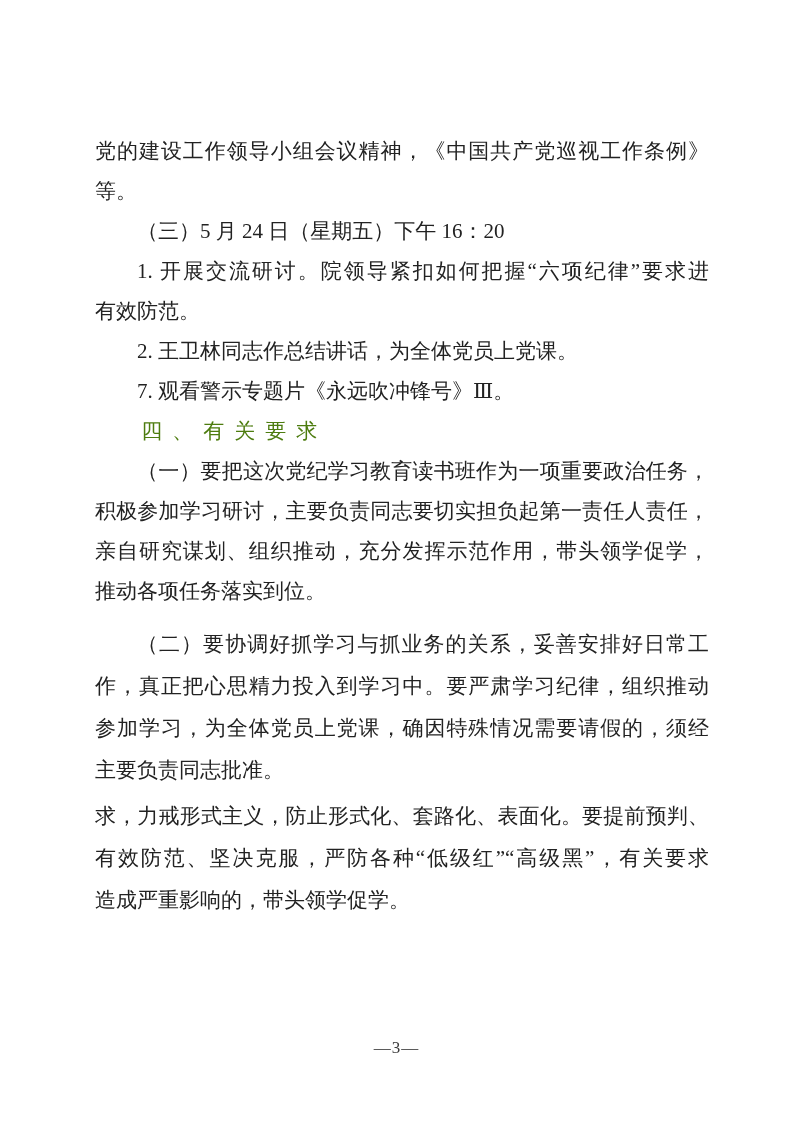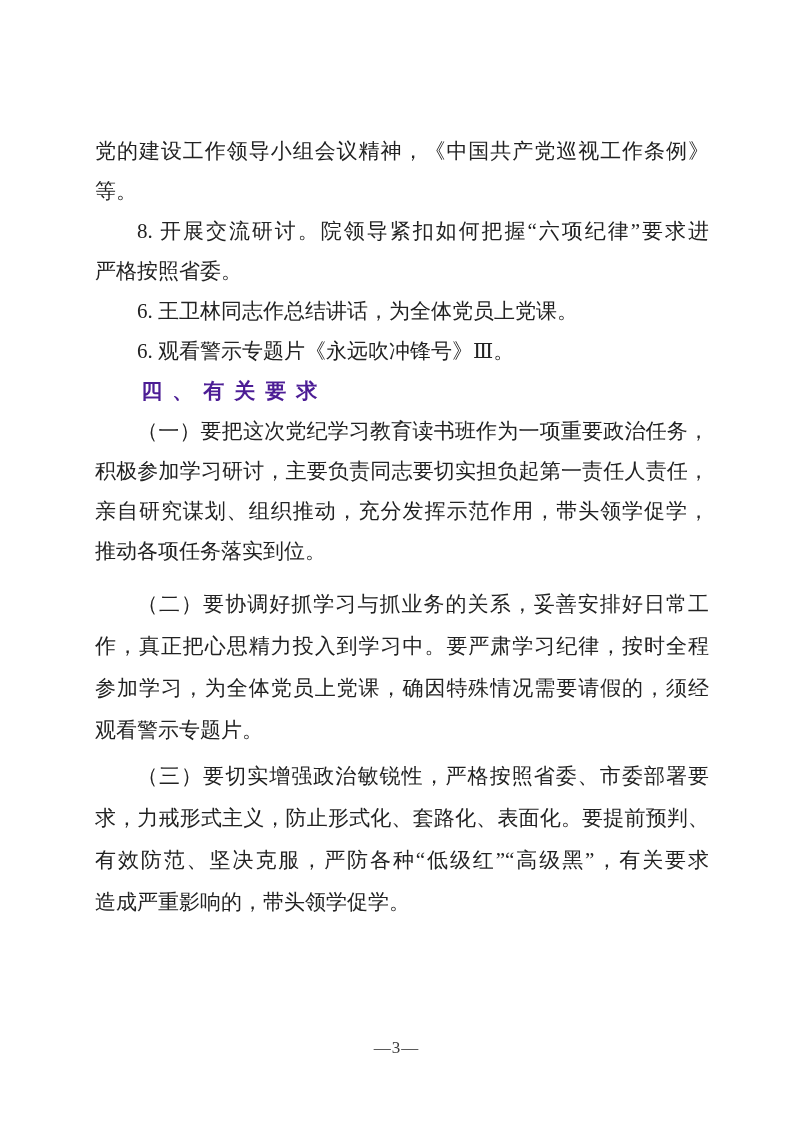--- a/index.html
+++ b/index.html
@@ -31,24 +31,24 @@
   }
   .indent {
     text-indent: 2em;
   }
   .fill {
     text-align: justify;
     text-align-last: justify;
   }
   .heading {
     font-family: "Liberation Sans", "DejaVu Sans", sans-serif;
-    font-weight: 700;
+    font-weight: 400;
     letter-spacing: 10px;
     text-indent: 2.2em;
-    color: #4c1d95;
+    color: #4d7c0f;
   }
   .para-b {
     margin-top: 12px;
   }
   .para-c {
     margin-top: 4px;
   }
   .para-b .line,
   .para-c .line {
     height: 42px;
@@ -67,36 +67,36 @@
     letter-spacing: 1px;
   }
 </style>
 </head>
 <body>
 
 <div class="page">
   <div class="content">
     <div class="line fill">党的建设工作领导小组会议精神，《中国共产党巡视工作条例》</div>
     <div class="line">等。</div>
-    <div class="line indent fill">8. 开展交流研讨。院领导紧扣如何把握“六项纪律”要求进</div>
-    <div class="line">严格按照省委。</div>
-    <div class="line indent">6. 王卫林同志作总结讲话，为全体党员上党课。</div>
-    <div class="line indent">6. 观看警示专题片《永远吹冲锋号》Ⅲ。</div>
+    <div class="line indent">（三）5 月 24 日（星期五）下午 16：20</div>
+    <div class="line indent fill">1. 开展交流研讨。院领导紧扣如何把握“六项纪律”要求进</div>
+    <div class="line">有效防范。</div>
+    <div class="line indent">2. 王卫林同志作总结讲话，为全体党员上党课。</div>
+    <div class="line indent">7. 观看警示专题片《永远吹冲锋号》Ⅲ。</div>
     <div class="line heading">四、有关要求</div>
     <div class="line indent fill">（一）要把这次党纪学习教育读书班作为一项重要政治任务，</div>
     <div class="line fill">积极参加学习研讨，主要负责同志要切实担负起第一责任人责任，</div>
     <div class="line fill">亲自研究谋划、组织推动，充分发挥示范作用，带头领学促学，</div>
     <div class="line">推动各项任务落实到位。</div>
     <div class="para-b">
       <div class="line indent fill">（二）要协调好抓学习与抓业务的关系，妥善安排好日常工</div>
-      <div class="line fill">作，真正把心思精力投入到学习中。要严肃学习纪律，按时全程</div>
+      <div class="line fill">作，真正把心思精力投入到学习中。要严肃学习纪律，组织推动</div>
       <div class="line fill">参加学习，为全体党员上党课，确因特殊情况需要请假的，须经</div>
-      <div class="line">观看警示专题片。</div>
+      <div class="line">主要负责同志批准。</div>
     </div>
     <div class="para-c">
-      <div class="line indent fill">（三）要切实增强政治敏锐性，严格按照省委、市委部署要</div>
       <div class="line fill">求，力戒形式主义，防止形式化、套路化、表面化。要提前预判、</div>
       <div class="line fill">有效防范、坚决克服，严防各种“低级红”“高级黑”，有关要求</div>
       <div class="line">造成严重影响的，带头领学促学。</div>
     </div>
   </div>
   <div class="page-number">—3—</div>
 </div>
 
 </body></html>

